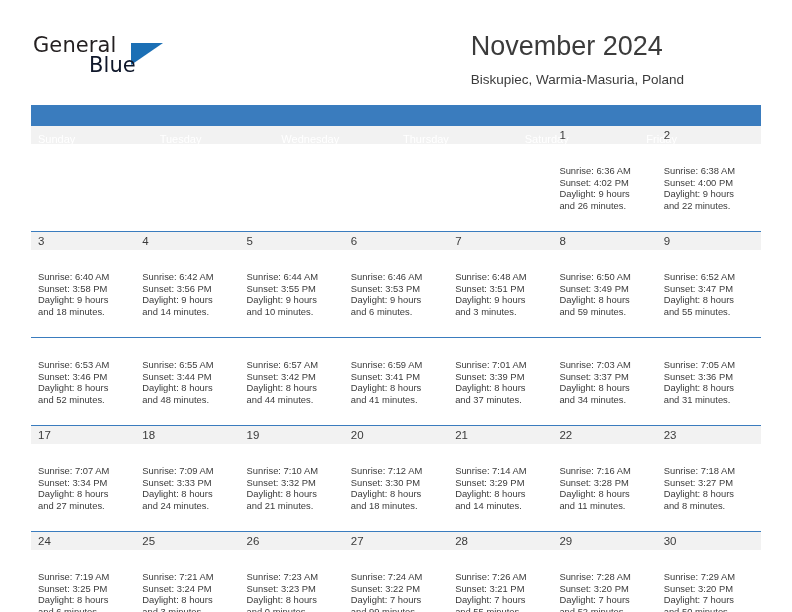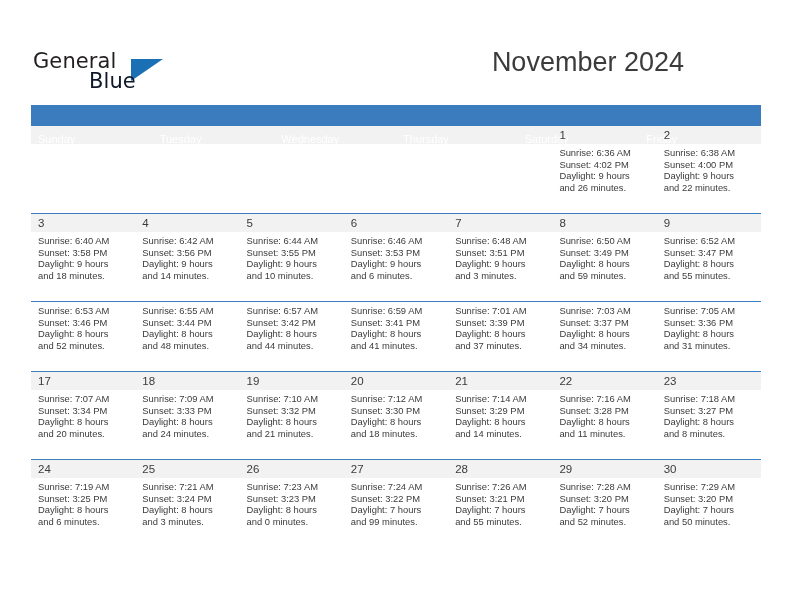--- a/index.html
+++ b/index.html
@@ -18,21 +18,21 @@
     position: relative;
     width: 792px;
     height: 612px;
     box-sizing: border-box;
   }
 
   
   .header {
     position: absolute;
     left: 0;
-    top: 16px;
+    top: 0;
     width: 720px;
     height: 100px;
   }
   .brand {
     position: absolute;
     left: 33px;
     top: 33px;
     width: 240px;
     height: 52px;
   }
@@ -131,20 +131,21 @@
     line-height: 18px;
     color: #3b3b3b;
     padding-left: 7px;
     box-sizing: border-box;
   }
   .week-body {
     display: flex;
     width: 100%;
     height: 69px;
     background: #ffffff;
+    margin-top: 18px;
   }
   .info-cell {
     flex: 1 1 0;
     padding: 3px 4px 0 7px;
     box-sizing: border-box;
     font-size: 9.4px;
     line-height: 11.6px;
     color: #3b3b3b;
   }
   .info-cell .ln {
@@ -160,20 +161,21 @@
   <div class="header">
 
     <div class="brand">
       <span class="brand-row1">General</span>
       <span class="brand-tri"></span>
       <span class="brand-row2">Blue</span>
     </div>
 
     <div class="title-block">
       <div class="cal-title">November 2024</div>
+      <div class="cal-subtitle">Biskupiec, Warmia-Masuria, Poland</div>
     </div>
 
   </div>
 
   <div class="calendar">
 
     <div class="dow-row">
       <div class="dow-cell">Sunday</div>
       <div class="dow-cell">Tuesday</div>
       <div class="dow-cell">Wednesday</div>
@@ -349,21 +351,21 @@
         <div class="date-cell">20</div>
         <div class="date-cell">21</div>
         <div class="date-cell">22</div>
         <div class="date-cell">23</div>
       </div>
       <div class="week-body">
         <div class="info-cell">
           <span class="ln">Sunrise: 7:07 AM</span>
           <span class="ln">Sunset: 3:34 PM</span>
           <span class="ln">Daylight: 8 hours</span>
-          <span class="ln">and 20 minutes.</span>
+          <span class="ln">and 27 minutes.</span>
         </div>
         <div class="info-cell">
           <span class="ln">Sunrise: 7:09 AM</span>
           <span class="ln">Sunset: 3:33 PM</span>
           <span class="ln">Daylight: 8 hours</span>
           <span class="ln">and 24 minutes.</span>
         </div>
         <div class="info-cell">
           <span class="ln">Sunrise: 7:10 AM</span>
           <span class="ln">Sunset: 3:32 PM</span>

